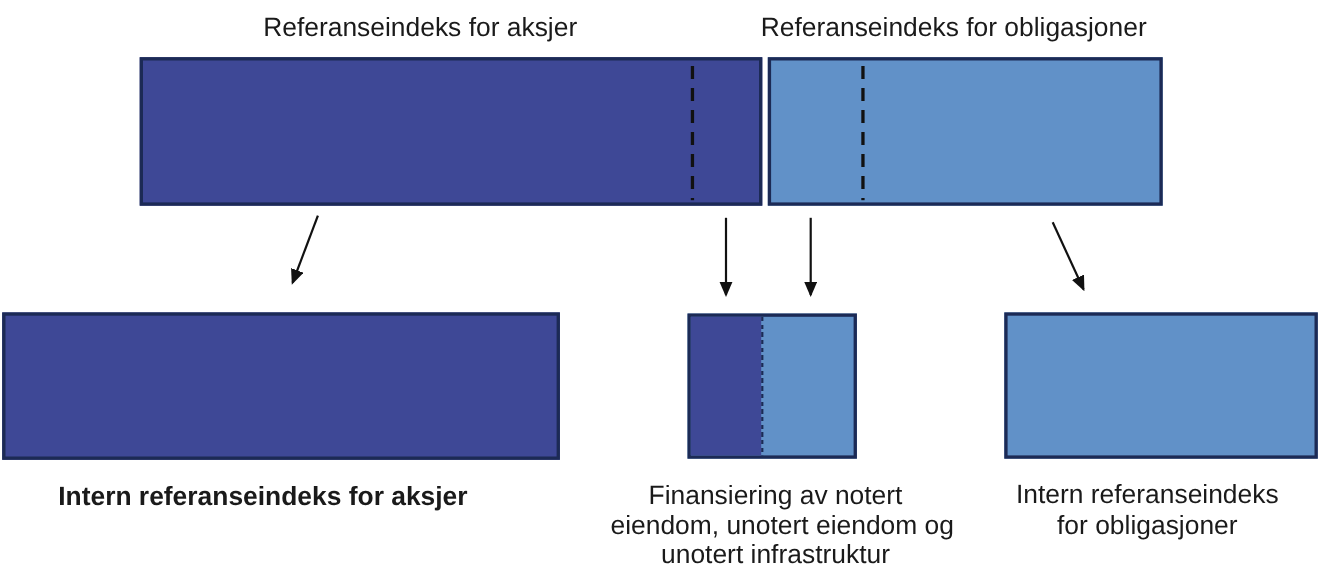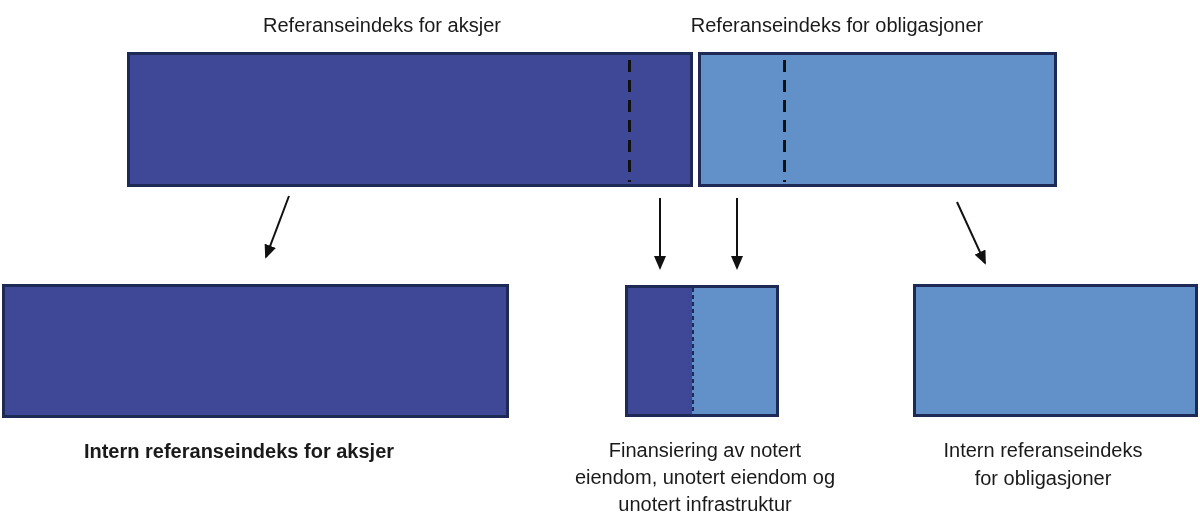--- a/index.html
+++ b/index.html
@@ -40,36 +40,36 @@
     background:repeating-linear-gradient(to bottom,
       var(--box-border) 0px, var(--box-border) 4px,
       transparent 4px, transparent 7px);
   }
   .split-left{
     position:absolute;left:0;top:0;bottom:0;
     background:var(--equity-fill);
   }
   .lbl{
     position:absolute;
-    font-size:20px;
+    font-size:24px;
     line-height:27px;
     text-align:center;
     white-space:nowrap;
   }
   .lbl div{white-space:nowrap;}
   svg.arrows{position:absolute;left:0;top:0;}
 </style>
 </head>
 <body>
 
 <div class="canvas">
 
   <div class="lbl" style="left:182px;top:12px;width:400px;">Referanseindeks for aksjer</div>
 
-  <div class="lbl" style="left:637px;top:12px;width:400px;">Referanseindeks for obligasjoner</div>
+  <div class="lbl" style="left:667px;top:12px;width:400px;">Referanseindeks for obligasjoner</div>
 
   <div class="box fill-equity" style="left:127px;top:52px;width:566px;height:135px;">
     <div class="vdash" style="left:498px;top:5px;height:122px;"></div>
   </div>
 
   <div class="box fill-bonds" style="left:698px;top:52px;width:359px;height:135px;">
     <div class="vdash" style="left:82px;top:5px;height:122px;"></div>
   </div>
 
   <svg class="arrows" width="1200" height="532" viewBox="0 0 1200 532">

